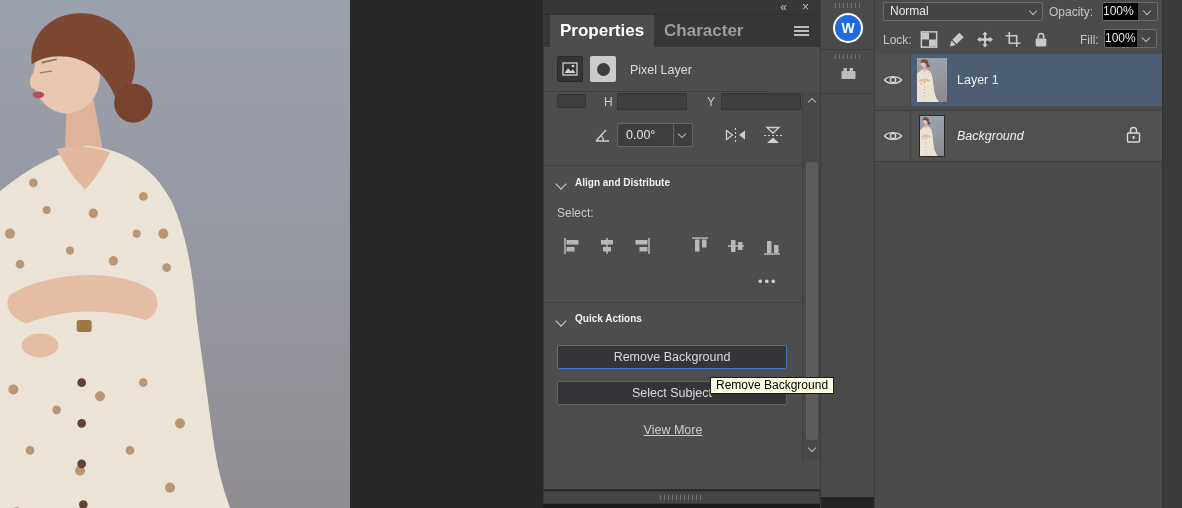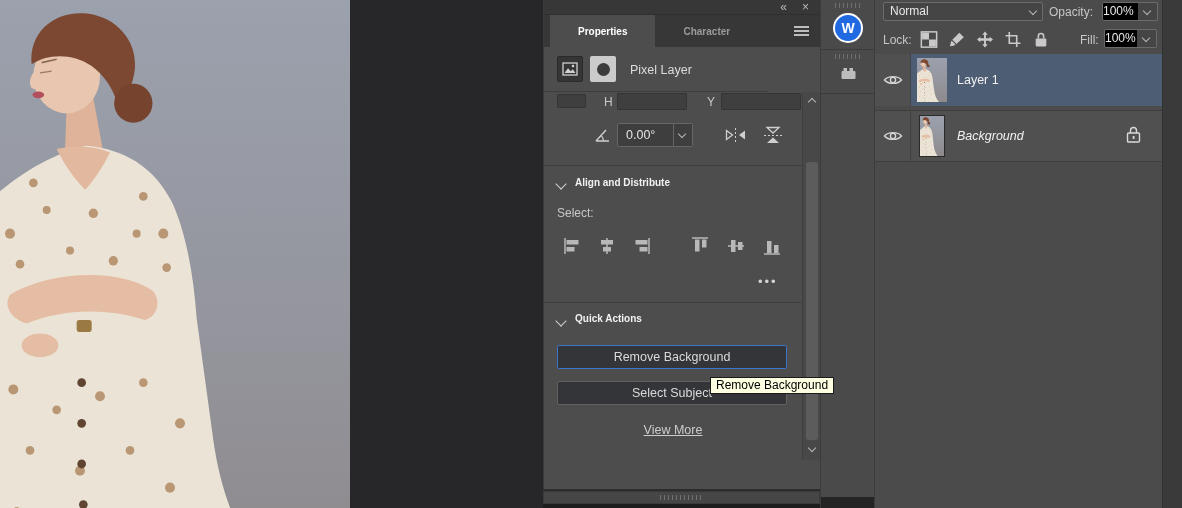--- a/index.html
+++ b/index.html
@@ -13,21 +13,21 @@
 
   
   .canvas-area { left:0; top:0; width:543px; height:508px; background:#27272a; }
   .photo-wrap { left:0; top:0; width:350px; height:508px; overflow:hidden; }
 
   
   .props { left:543px; top:0; width:277px; height:490px; background:#4d4d4d; border-left:1px solid #3a3a3a; }
   .props-titlebar { left:0; top:0; width:277px; height:15px; background:#373737; border-bottom:1px solid #2f2f2f; color:#b9b9b9; }
   .win-glyph { position:absolute; top:0; font-size:12px; line-height:15px; cursor:default; }
   .props-tabs { left:0; top:15px; width:277px; height:32px; background:#373737; display:flex; align-items:stretch; padding-left:6px; }
-  .tab { display:flex; align-items:center; padding:0 28px; font-size:10px; font-weight:700; color:#9b9b9b; cursor:pointer; }
+  .tab { display:flex; align-items:center; padding:0 10px; font-size:17px; font-weight:700; color:#9b9b9b; cursor:pointer; }
   .tab.active { background:#4d4d4d; color:#ffffff; }
   .menu-icon { position:absolute; right:12px; top:11px; width:15px; height:11px; cursor:pointer; }
   .menu-icon i { display:block; height:2px; background:#bdbdbd; margin-bottom:2px; }
 
   .pixel-row { left:0; top:47px; width:224px; height:45px; border-bottom:1px solid #3e3e3e; }
   .icon-btn1 { left:13px; top:9px; width:26px; height:26px; background:#353535; border:1px solid #2a2a2a; border-radius:2px;
                display:flex; align-items:center; justify-content:center; cursor:pointer; }
   .icon-btn2 { left:46px; top:9px; width:26px; height:26px; background:#cbcbcb; border-radius:2px;
                display:flex; align-items:center; justify-content:center; cursor:pointer; }
   .mask-dot { width:13px; height:13px; border-radius:50%; background:#3c3c3c; }

